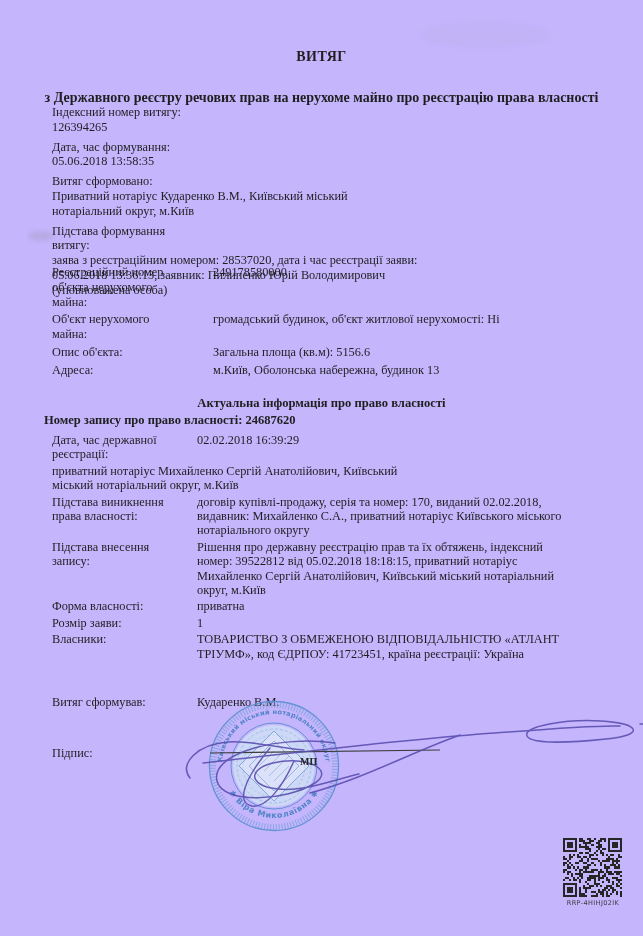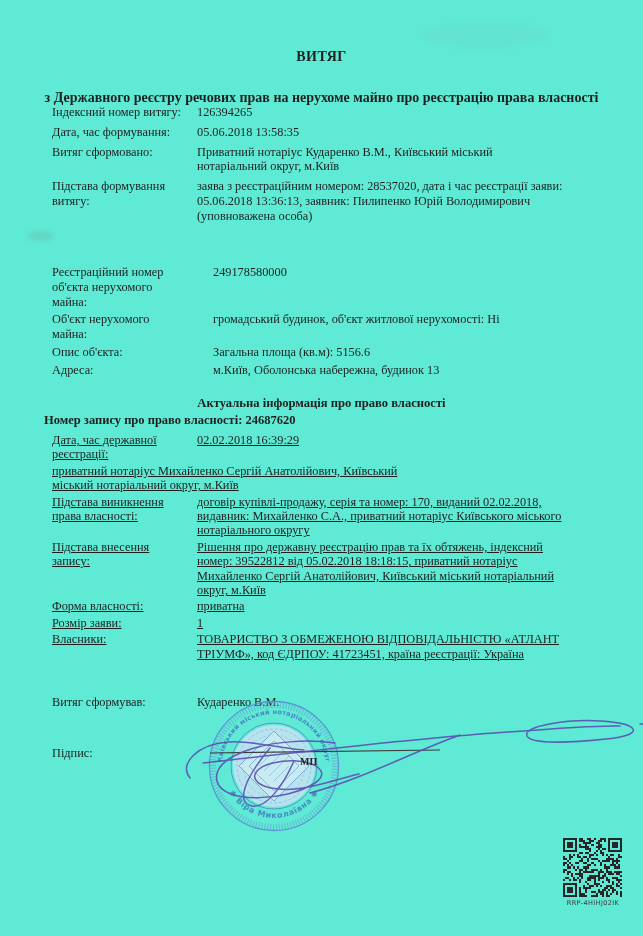--- a/index.html
+++ b/index.html
@@ -1,41 +1,41 @@
 <!DOCTYPE html>
 <html lang="uk"><head>
 <meta charset="utf-8">
 <style>
   html,body{margin:0;padding:0;background:#e8e8e8;}
   .page{
     position:relative;
     width:643px;height:936px;
-    background:#5eead4;
+    background:#c4b5fd;
     overflow:hidden;
     font-family:"Liberation Serif","DejaVu Serif",serif;
     font-size:12.3px;
     color:#1f1f1f;
     line-height:14.8px;
   }
   .center-abs{position:absolute;left:0;width:643px;text-align:center;font-weight:bold;}
   .doc-title{top:50px;font-size:14px;letter-spacing:.5px;}
   .doc-subtitle{top:91px;font-size:14px;}
   .sec-heading1{top:247px;font-size:12.6px;}
   .sec-heading2{top:396px;font-size:12.6px;}
   .record-line{position:absolute;left:44px;top:413px;font-weight:bold;font-size:12.5px;}
   .rows{position:absolute;left:52px;right:0;}
   .rows1{top:105px;}
   .rows2{top:265px;}
   .rows3{top:433px;line-height:14.4px;}
   .footer-formed{top:695px;}
   .footer-sign{top:746px;}
   .row{display:flex;}
-  .rows1 .row{margin-bottom:5px;}
+  .rows1 .row{margin-bottom:5px;flex-direction:column;}
   .rows2 .row{margin-bottom:3px;gap:16px;}
-  .rows3 .row{margin-bottom:2px;text-decoration:underline;}
+  .rows3 .row{margin-bottom:2px;}
   .row .label{width:145px;flex:none;white-space:pre-line;}
   .row .value{flex:1;white-space:pre-line;padding-right:24px;}
   .seal-mark{
     position:absolute;left:300px;top:755px;
     font-weight:bold;font-size:10px;color:#262626;z-index:6;
   }
   .stamp-svg{position:absolute;left:179px;top:671px;z-index:4;pointer-events:none;opacity:.92;}
   .signature-svg{position:absolute;left:175px;top:693px;z-index:5;pointer-events:none;}
   .qr-block{position:absolute;left:563px;top:838px;width:59px;}
   .qr-label{

